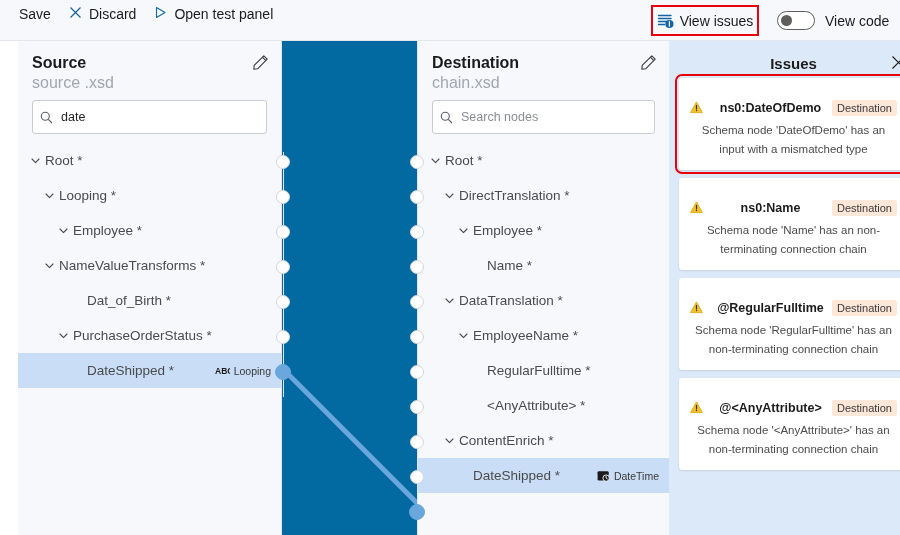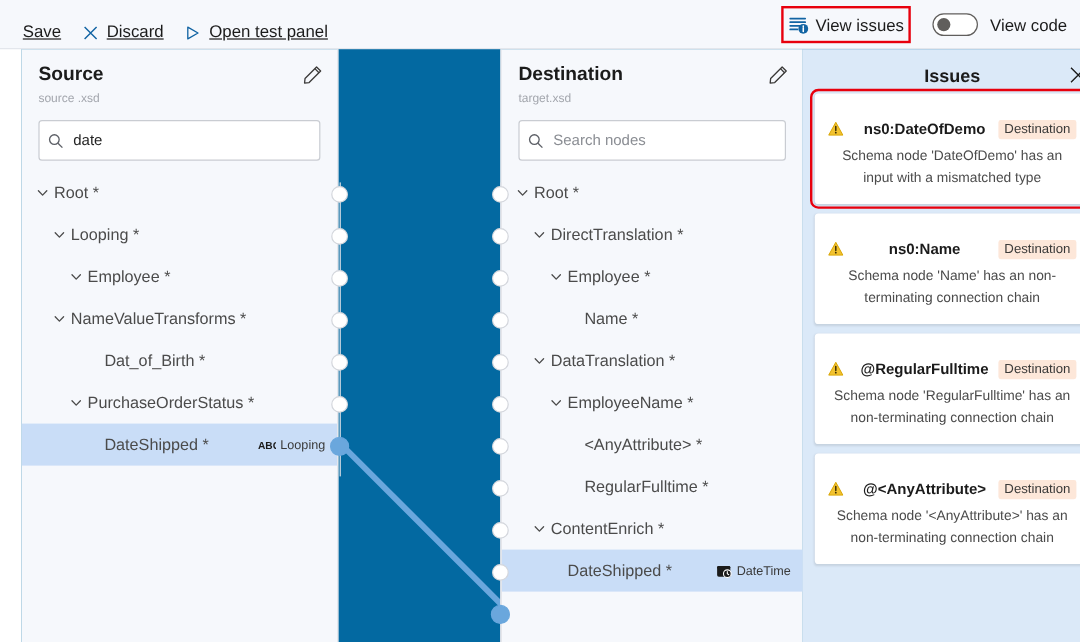--- a/index.html
+++ b/index.html
@@ -19,29 +19,28 @@
   
   .cmdbar {
     position: absolute; left: 0; top: 0;
     width: 900px; height: 41px;
     background: #f6f8fc;
     display: flex; align-items: center;
     padding-left: 10px;
     border-bottom: 1px solid #e3e6ec;
   }
   .cmd-btn {
-    display: flex; align-items: flex-end;
+    display: flex; align-items: flex-start;
     height: 28px;
     padding: 0 9px;
     font-size: 14px;
     color: #1b1b1b;
     white-space: nowrap;
     cursor: pointer;
     border-radius: 3px;
-    text-decoration: underline;
   }
   .cmd-btn .gl { margin-right: 7px; display:inline-flex; align-items:center; }
 
   .viewissues-wrap {
     position: absolute; left: 651px; top: 5px;
     width: 108px; height: 31px;
     border: 2px solid #e8000d;
     display: flex; align-items: center;
     justify-content: center;
     background: #f6f8fc;
@@ -90,21 +89,21 @@
 
   .panel-head {
     padding: 12px 14px 0 14px;
     position: relative;
   }
   .panel-title {
     font-size: 16px; font-weight: bold; color: #1b1b1b;
     line-height: 20px;
   }
   .panel-sub {
-    font-size: 10px; color: #a3a6ad;
+    font-size: 16px; color: #a3a6ad;
     line-height: 17px; margin-top: 1px;
   }
   .pencil {
     position: absolute; right: 12px; top: 13px;
     cursor: pointer; line-height: 0;
   }
   .searchbox {
     margin: 9px 14px 0 14px;
     height: 25px;
     border: 1px solid #c9ccd2;
@@ -377,21 +376,21 @@
               </span>
               <span>Looping</span>
             </span>
           </div>
         </div>
     </div>
 
     <div class="panel dst">
       <div class="panel-head">
         <div class="panel-title">Destination</div>
-        <div class="panel-sub">target.xsd</div>
+        <div class="panel-sub">chain.xsd</div>
         <span class="pencil">
           <svg width="17" height="17" viewBox="0 0 17 17">
               <path d="M11.8 1.8 L15.2 5.2 L5.6 14.8 L1.8 15.2 L2.2 11.4 Z" stroke="#3b3a39" stroke-width="1.1" fill="none" stroke-linejoin="round"></path>
               <path d="M10.4 3.2 L13.8 6.6" stroke="#3b3a39" stroke-width="1.1" fill="none"></path>
             </svg>
         </span>
       </div>
       <div class="searchbox">
         <span class="gl">
           <svg width="13" height="13" viewBox="0 0 13 13">
@@ -449,29 +448,29 @@
               </svg>
             </span>
             <span class="nlabel">EmployeeName *</span>
           </div>
           <div class="node" style="padding-left: 53px;">
             <span class="chev empty">
               <svg width="11" height="11" viewBox="0 0 11 11">
                 <path d="M2 4 L5.5 7.6 L9 4" stroke="#4b4b4b" stroke-width="1.1" fill="none" stroke-linecap="round" stroke-linejoin="round"></path>
               </svg>
             </span>
-            <span class="nlabel">&lt;AnyAttribute&gt; *</span>
+            <span class="nlabel">RegularFulltime *</span>
           </div>
           <div class="node" style="padding-left: 53px;">
             <span class="chev empty">
               <svg width="11" height="11" viewBox="0 0 11 11">
                 <path d="M2 4 L5.5 7.6 L9 4" stroke="#4b4b4b" stroke-width="1.1" fill="none" stroke-linecap="round" stroke-linejoin="round"></path>
               </svg>
             </span>
-            <span class="nlabel">RegularFulltime *</span>
+            <span class="nlabel">&lt;AnyAttribute&gt; *</span>
           </div>
           <div class="node" style="padding-left: 25px;">
             <span class="chev">
               <svg width="11" height="11" viewBox="0 0 11 11">
                 <path d="M2 4 L5.5 7.6 L9 4" stroke="#4b4b4b" stroke-width="1.1" fill="none" stroke-linecap="round" stroke-linejoin="round"></path>
               </svg>
             </span>
             <span class="nlabel">ContentEnrich *</span>
           </div>
           <div class="node selected" style="padding-left: 39px;">

